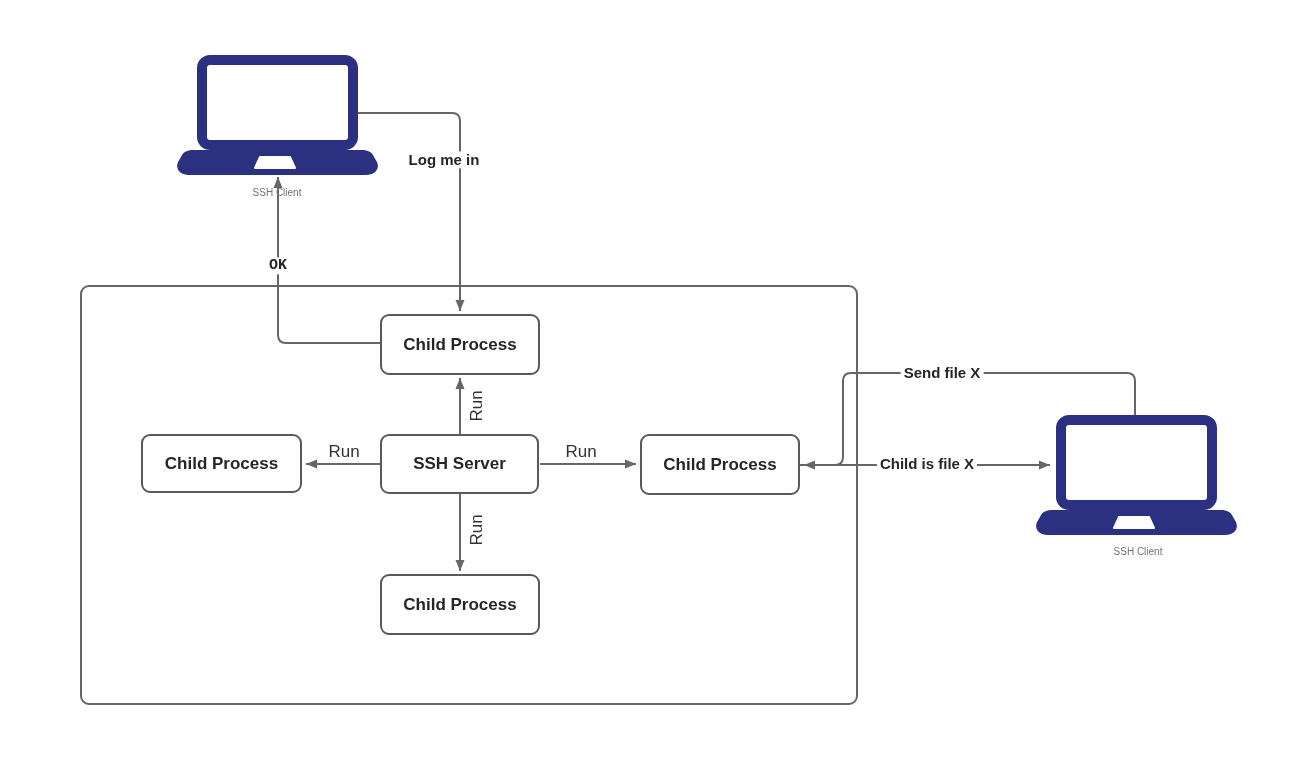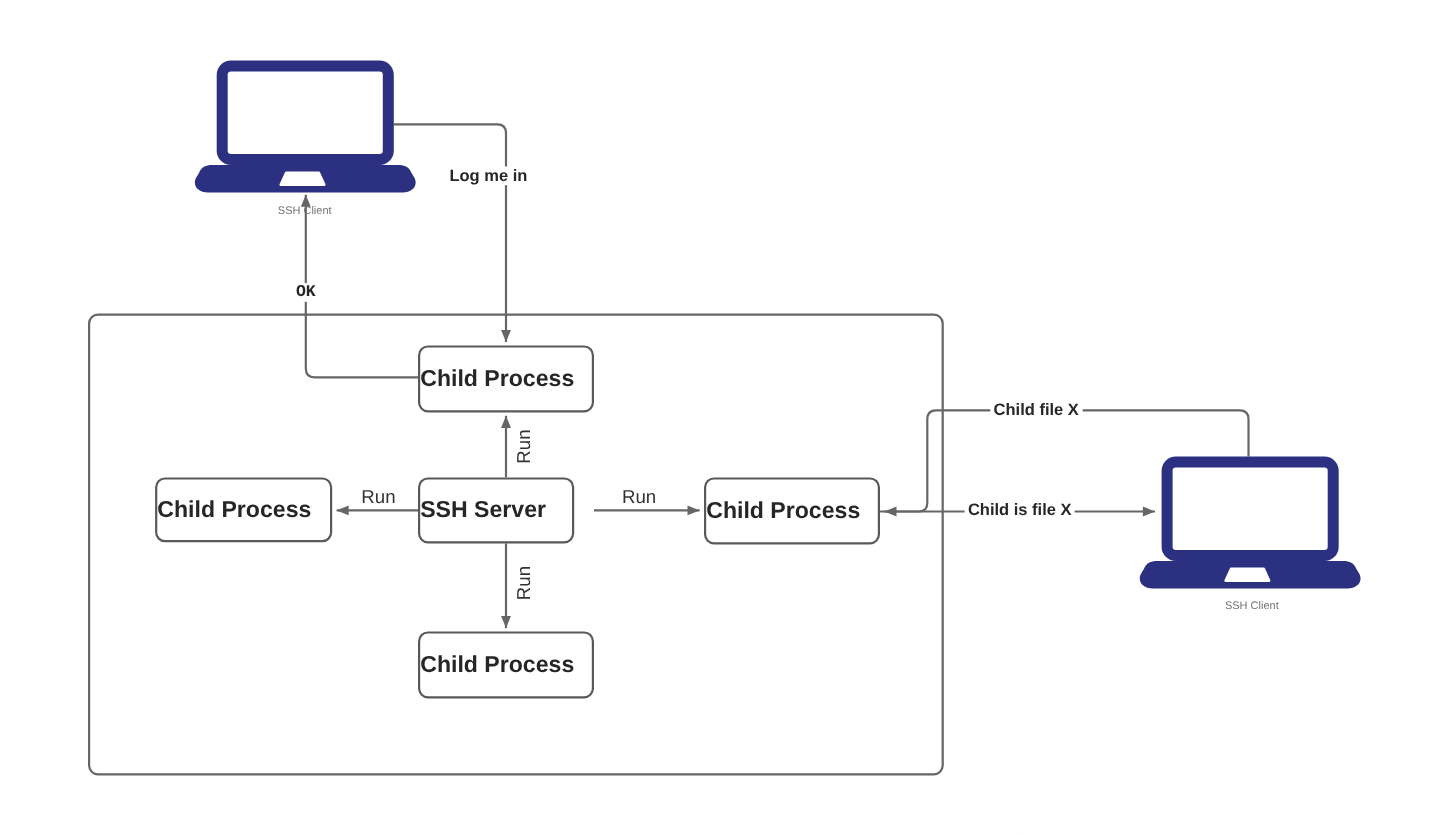--- a/index.html
+++ b/index.html
@@ -14,27 +14,27 @@
   body{background:#e8e8e8;font-family:"Liberation Sans",sans-serif;}
   .stage{
     position:relative;width:1312px;height:759px;background:var(--bg);
     overflow:hidden;
   }
   .container-box{
     position:absolute;left:80px;top:285px;width:778px;height:420px;
     border:2px solid var(--line);border-radius:9px;background:transparent;
   }
   .node{
-    position:absolute;display:flex;align-items:center;justify-content:flex-start;
+    position:absolute;display:flex;align-items:center;justify-content:center;
     border:2.5px solid var(--node-border);border-radius:9px;background:#fff;
-    font-weight:bold;font-size:21px;color:var(--node-text);white-space:nowrap;
+    font-weight:bold;font-size:17px;color:var(--node-text);white-space:nowrap;
   }
   .node-child-top{left:380px;top:314px;width:160px;height:61px;}
   .node-child-left{left:141px;top:434px;width:161px;height:59px;}
-  .node-server{left:380px;top:434px;width:142px;height:60px;}
+  .node-server{left:380px;top:434px;width:159px;height:60px;}
   .node-child-right{left:640px;top:434px;width:160px;height:61px;}
   .node-child-bottom{left:380px;top:574px;width:160px;height:61px;}
   svg.wires{position:absolute;left:0;top:0;width:1312px;height:759px;}
   .elabel{
     position:absolute;transform:translate(-50%,-50%);
     font-weight:bold;font-size:15px;color:var(--label-text);
     background:#fff;padding:0 3px;white-space:nowrap;line-height:1.15;
   }
   .elabel.plain{
     font-weight:normal;font-size:17px;color:#333333;background:transparent;padding:0 2px;
@@ -93,19 +93,19 @@
     <use href="#laptop"></use>
     <use href="#laptop" x="859" y="360"></use>
   </svg>
 
   <div class="elabel" style="left:444px;top:160px;">Log me in</div>
   <div class="elabel" style="left:278px;top:266px;font-family:Liberation Mono, monospace;">OK</div>
   <div class="elabel plain rot" style="left:477px;top:406px;">Run</div>
   <div class="elabel plain rot" style="left:477px;top:530px;">Run</div>
   <div class="elabel plain" style="left:344px;top:452px;">Run</div>
   <div class="elabel plain" style="left:581px;top:452px;">Run</div>
-  <div class="elabel" style="left:942px;top:373px;">Child file X</div>
+  <div class="elabel" style="left:942px;top:373px;">Send file X</div>
   <div class="elabel" style="left:927px;top:464px;">Child is file X</div>
 
   <div class="dlabel" style="left:277px;top:192px;">SSH Client</div>
   <div class="dlabel" style="left:1138px;top:551px;">SSH Client</div>
 
 </div>
 
 </body></html>

